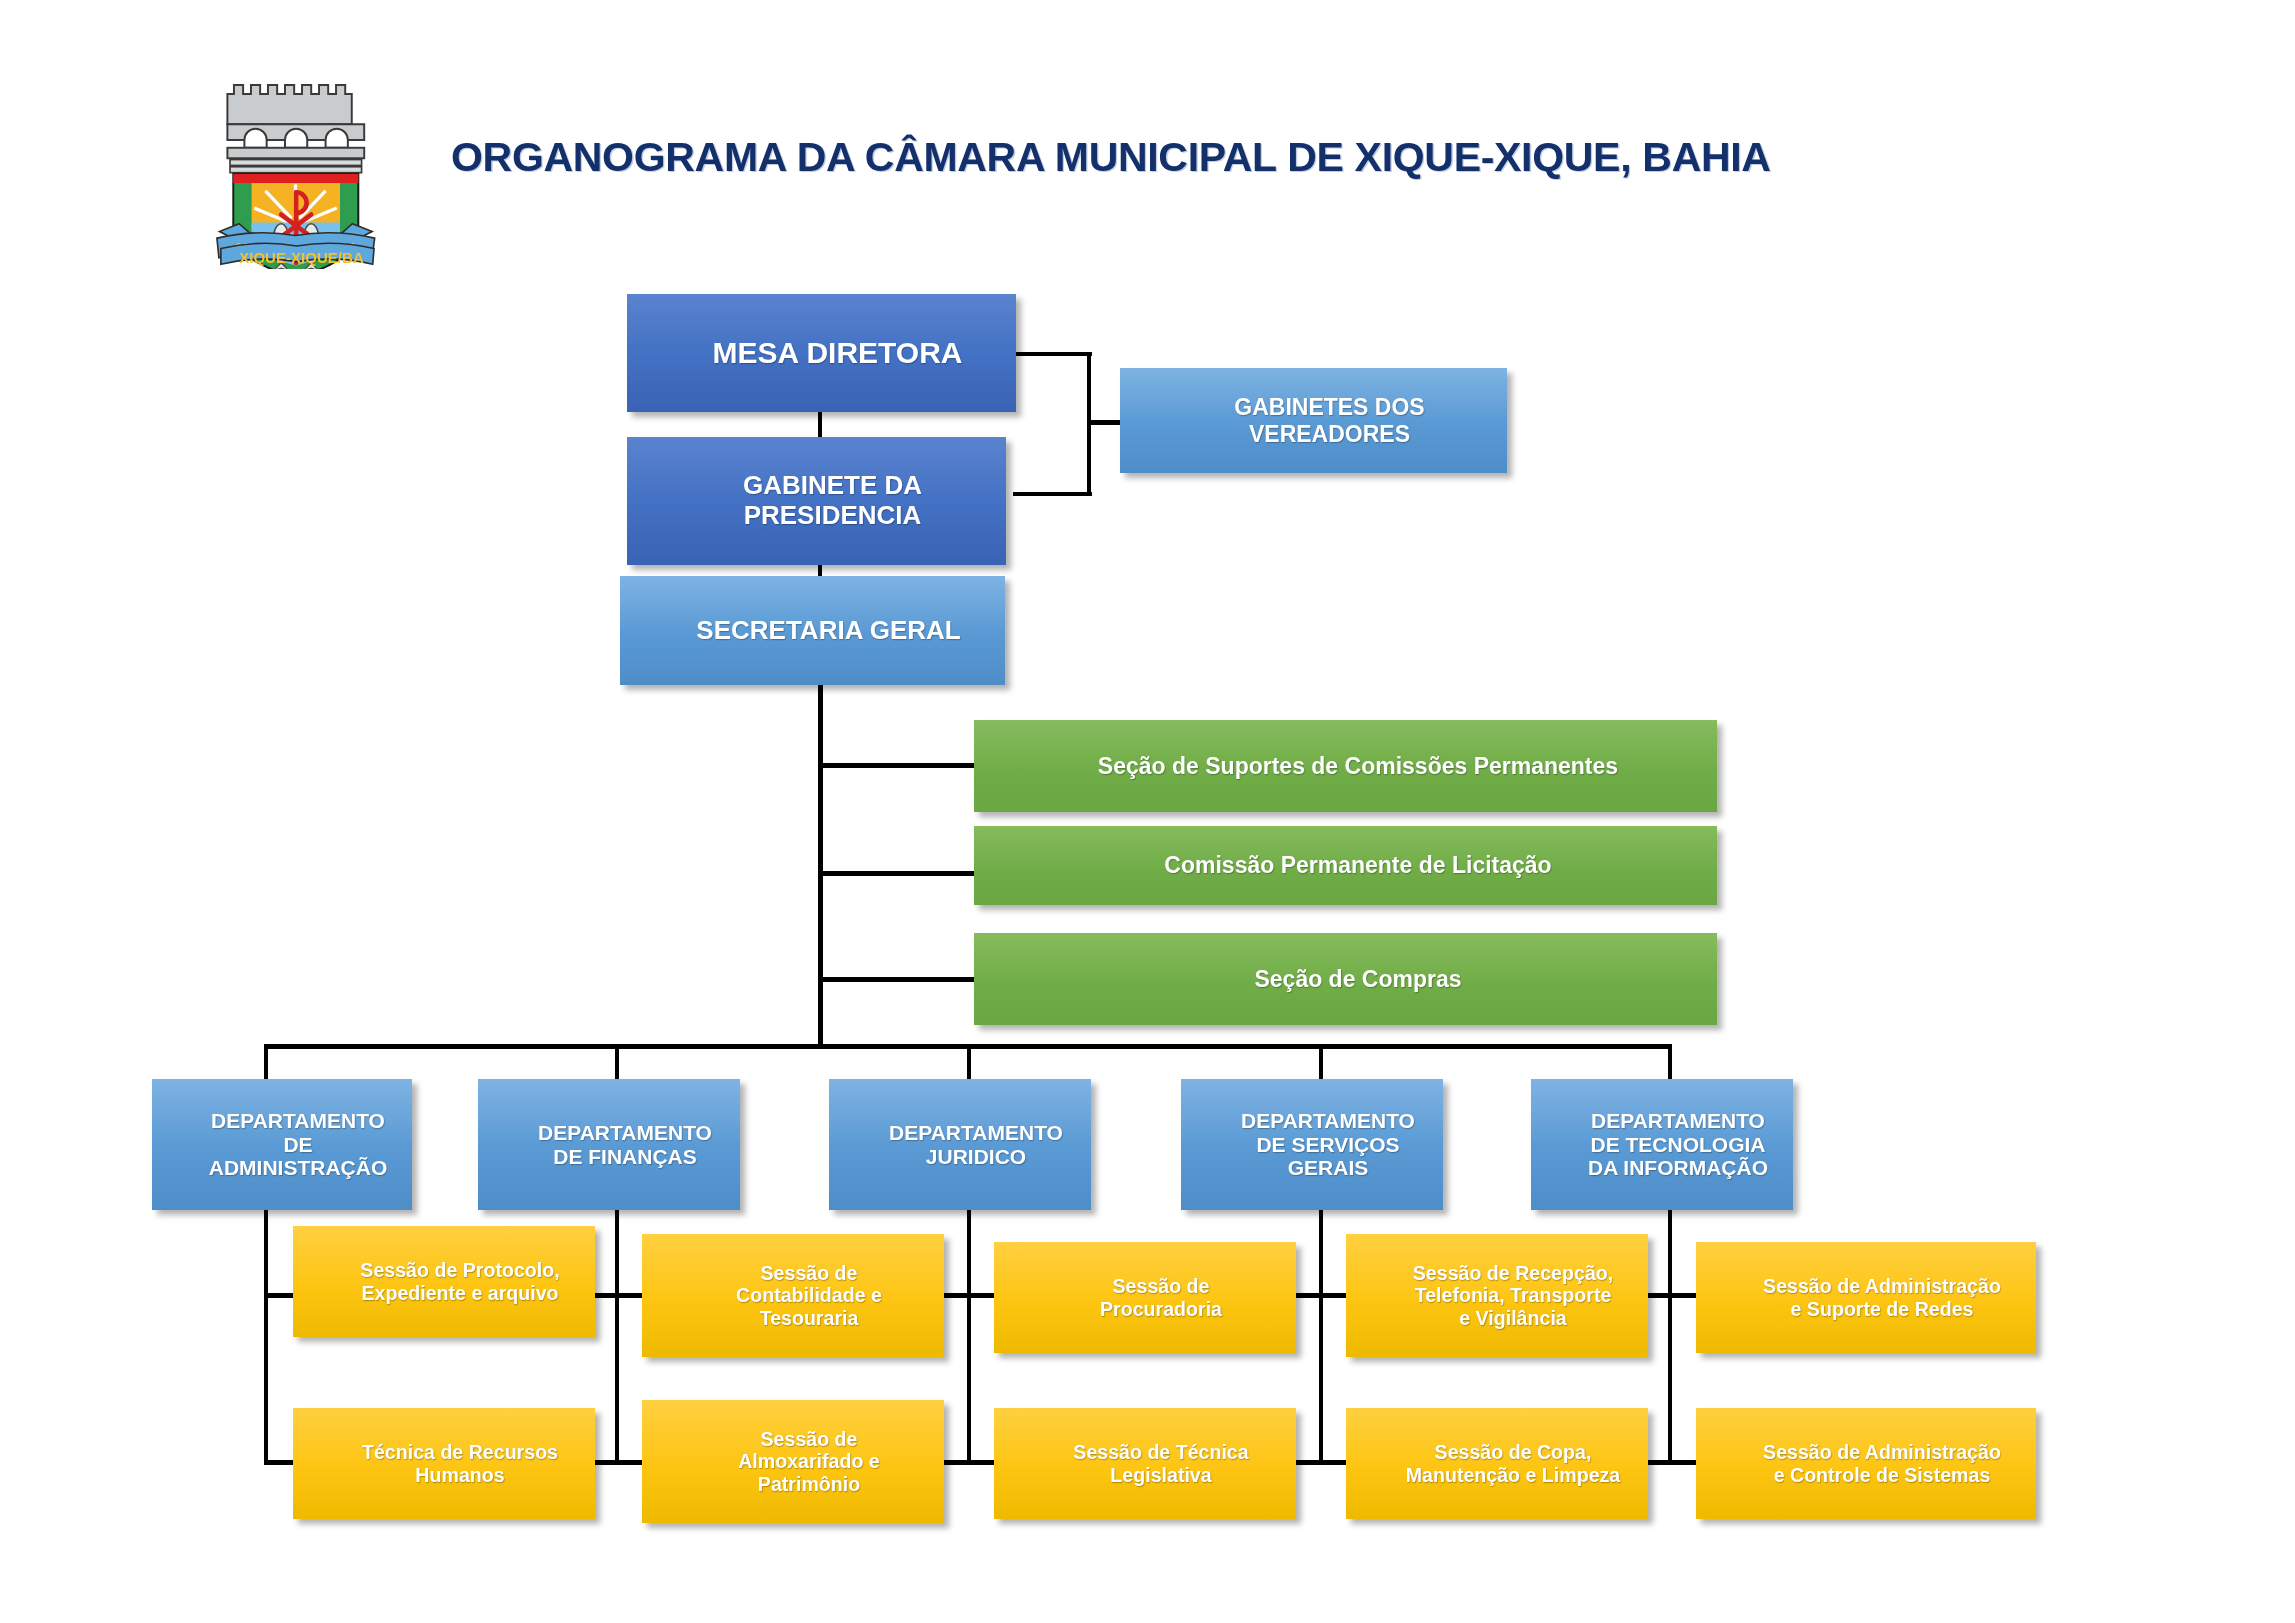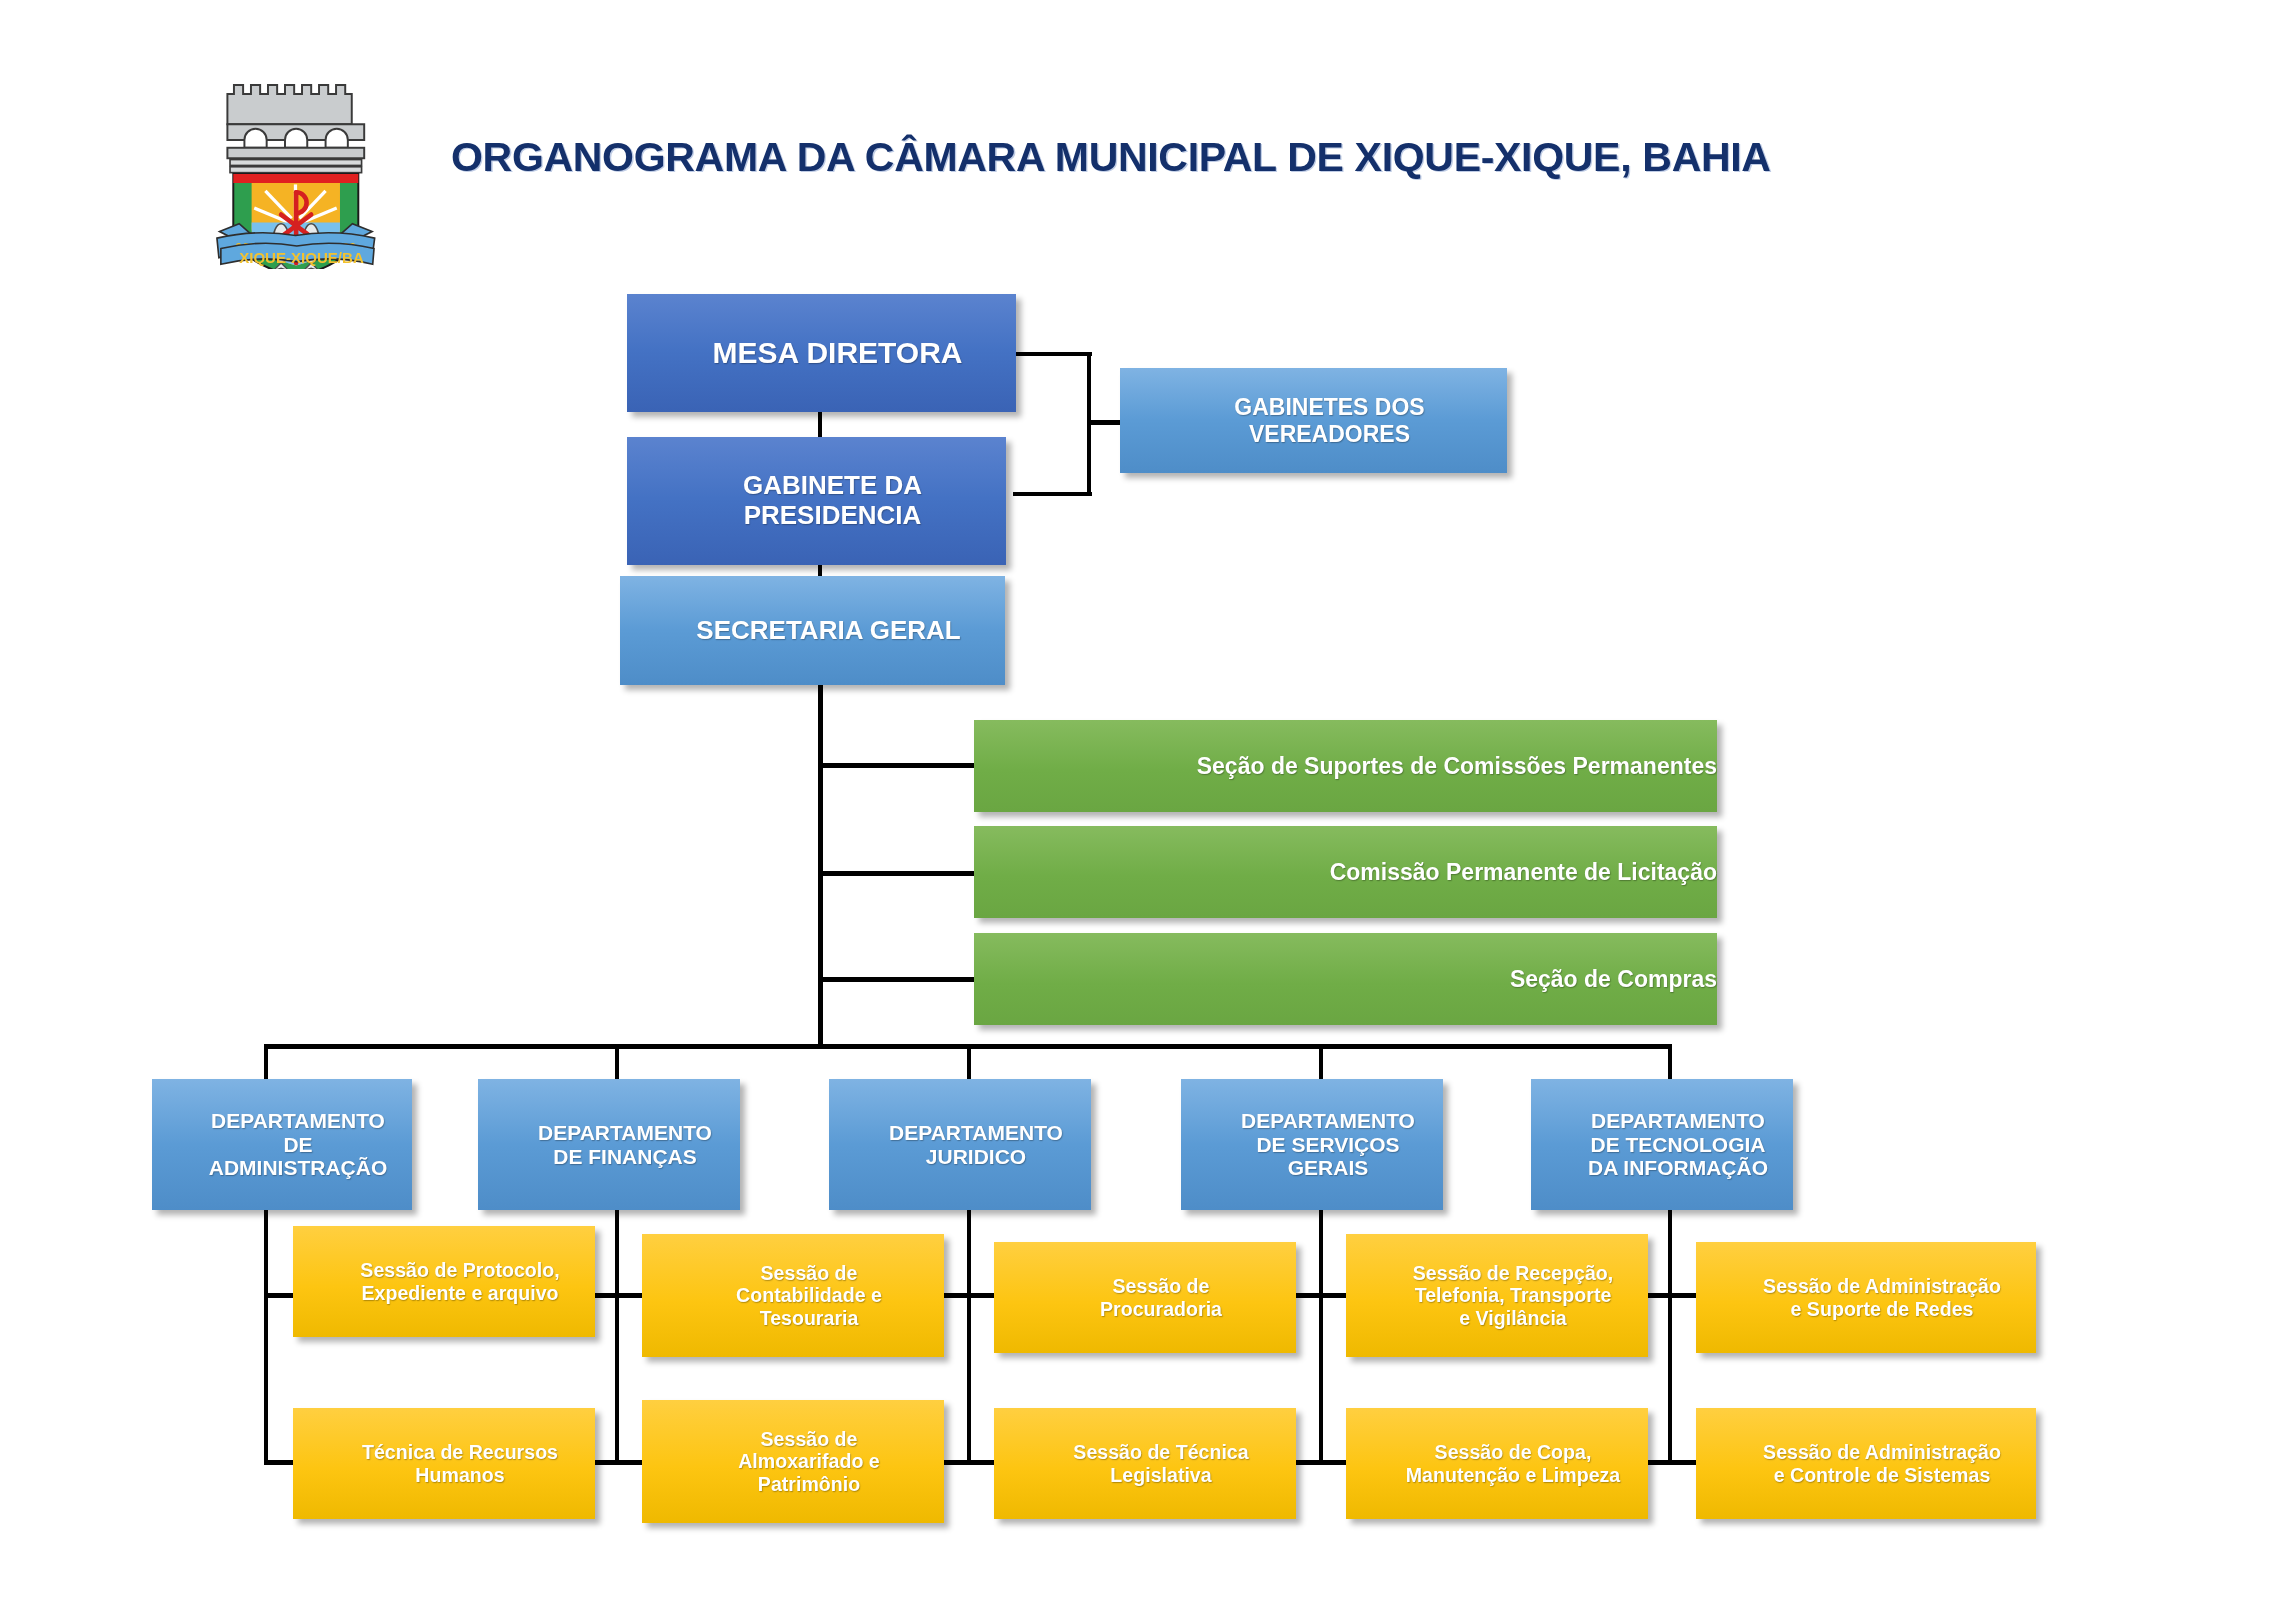--- a/index.html
+++ b/index.html
@@ -36,21 +36,21 @@
     text-shadow: 0.7px 0.7px 1.3px rgba(0,0,0,0.30);
     box-shadow: 4.6px 4.6px 5.9px rgba(0,0,0,0.30);
     line-height:1.14;
     z-index: 5;
     padding-left: 32px;
   }
   .node .lbl { width:100%; display:block; white-space:pre-line; }
 
   .center .lbl { text-align:center; }
   .leftal { padding-left:25px; }
-  .leftal .lbl { text-align:right; }
+  .leftal .lbl { text-align:center; }
 
   .blue-dark  { background: linear-gradient(180deg,#5B83CF 0%, #4472C4 48%, #3A63B5 100%); }
   .blue-light { background: linear-gradient(180deg,#7FB3E3 0%, #5B9BD5 50%, #4E8DC8 100%); }
   .green      { background: linear-gradient(180deg,#86BB5E 0%, #70AD47 55%, #6AA642 100%); }
   .yellow     { background: linear-gradient(180deg,#FFCF40 0%, #FDC511 55%, #EFB900 100%); }
 
   .t-xl  { font-size:30px; }
   .t-lg  { font-size:26px; }
   .t-md  { font-size:23px; }
   .t-sm  { font-size:21px; }
@@ -174,21 +174,21 @@
   </div>
 
   <div class="node blue-light center t-lg" style="left:620px; top:576px; width:385px; height:109px;">
     <span class="lbl">SECRETARIA GERAL</span>
   </div>
 
   <div class="node green leftal t-md" style="left:974px; top:720px; width:743px; height:92px;">
     <span class="lbl">Seção de Suportes de Comissões Permanentes</span>
   </div>
 
-  <div class="node green leftal t-md" style="left:974px; top:826px; width:743px; height:92px;">
+  <div class="node green leftal t-md" style="left:974px; top:826px; width:743px; height:79px;">
     <span class="lbl">Comissão Permanente de Licitação</span>
   </div>
 
   <div class="node green leftal t-md" style="left:974px; top:933px; width:743px; height:92px;">
     <span class="lbl">Seção de Compras</span>
   </div>
 
   <div class="node blue-light center t-sm" style="left:152px; top:1079px; width:260px; height:131px;">
     <span class="lbl">DEPARTAMENTO
 DE

